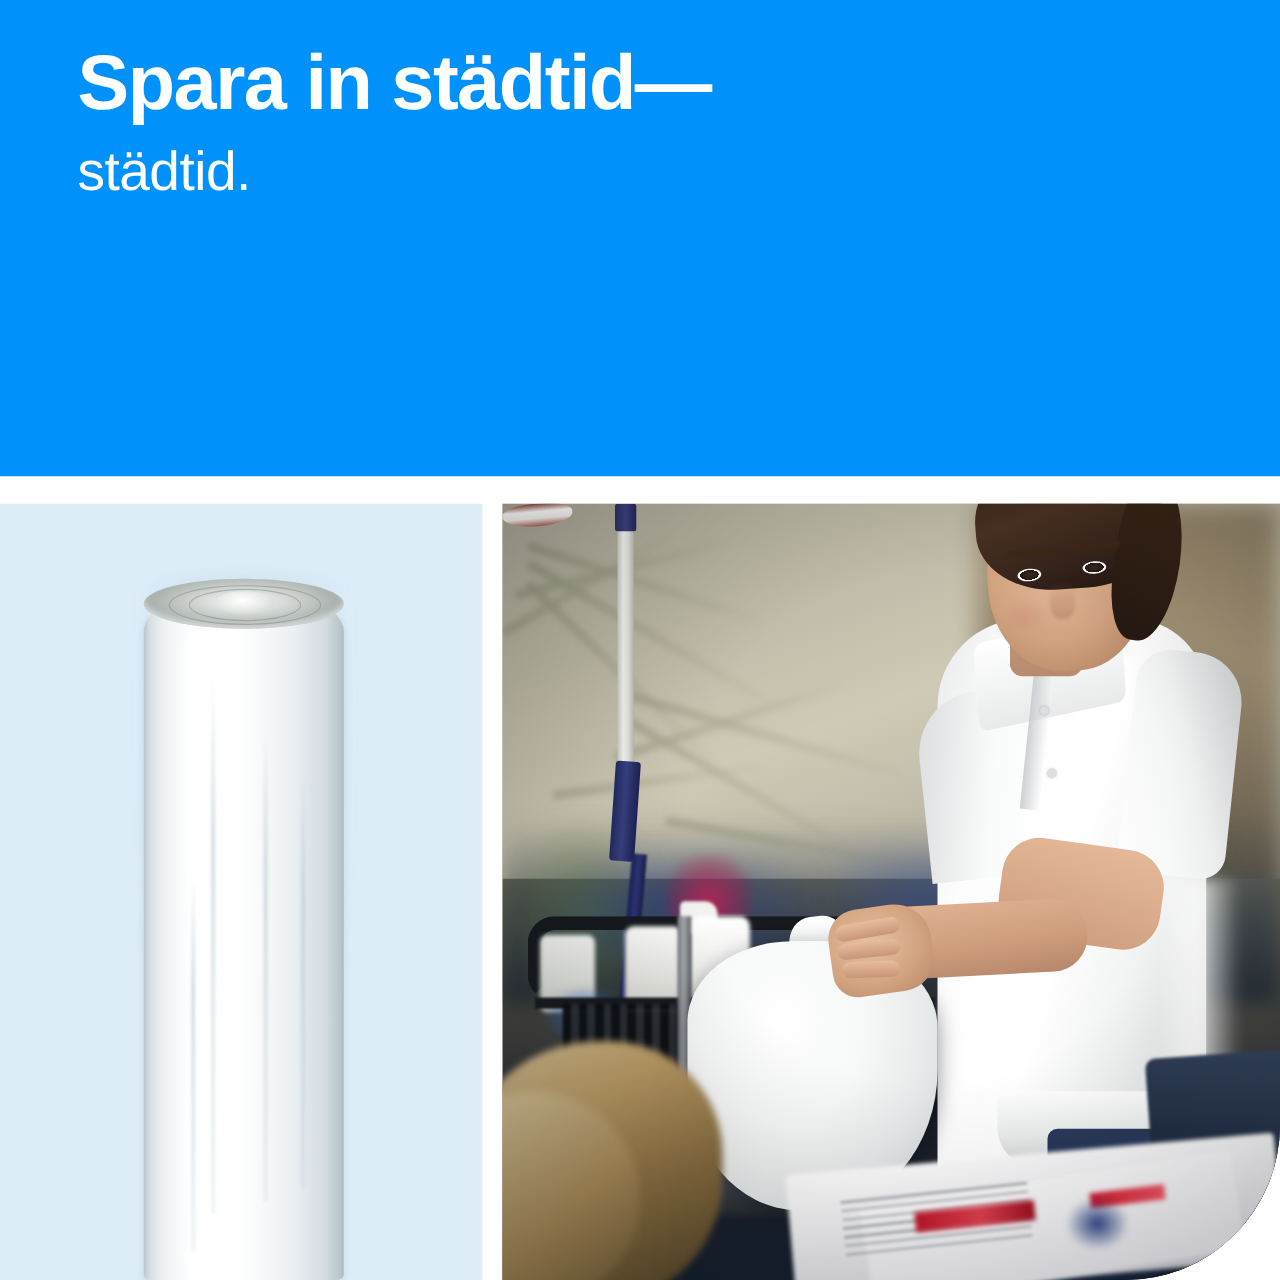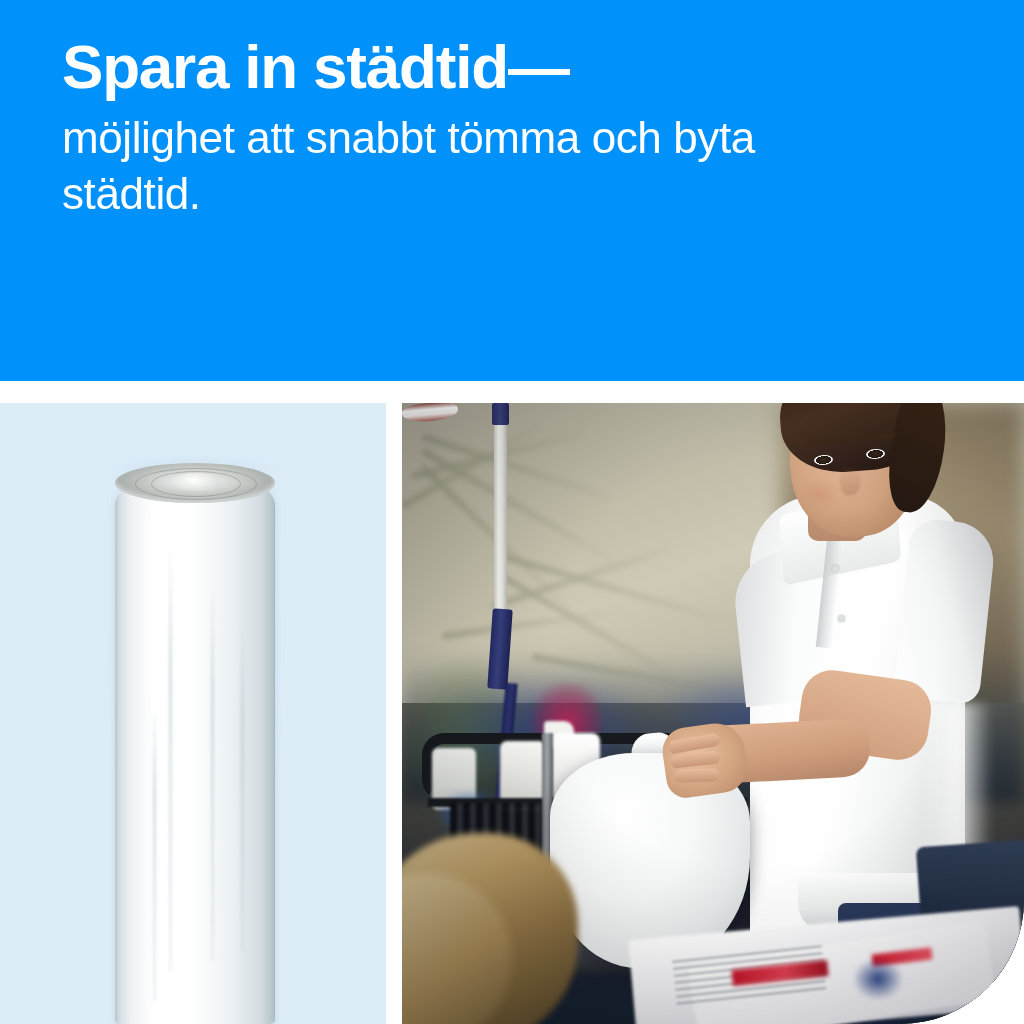--- a/index.html
+++ b/index.html
@@ -521,21 +521,20 @@
   }
 </style>
 </head>
 <body>
 
 <div class="page">
 
   <div class="banner">
     <h1 class="headline">Spara in städtid—</h1>
     <p class="subcopy">
-      <span class="ln">möjlighet att snabbt tömma och byta</span>
       <span class="ln">städtid.</span>
     </p>
   </div>
 
   <div class="image-band">
 
     <div class="product-photo">
       <div class="roll-shadow"></div>
       <div class="roll">
         <div class="roll-sheen"></div>

